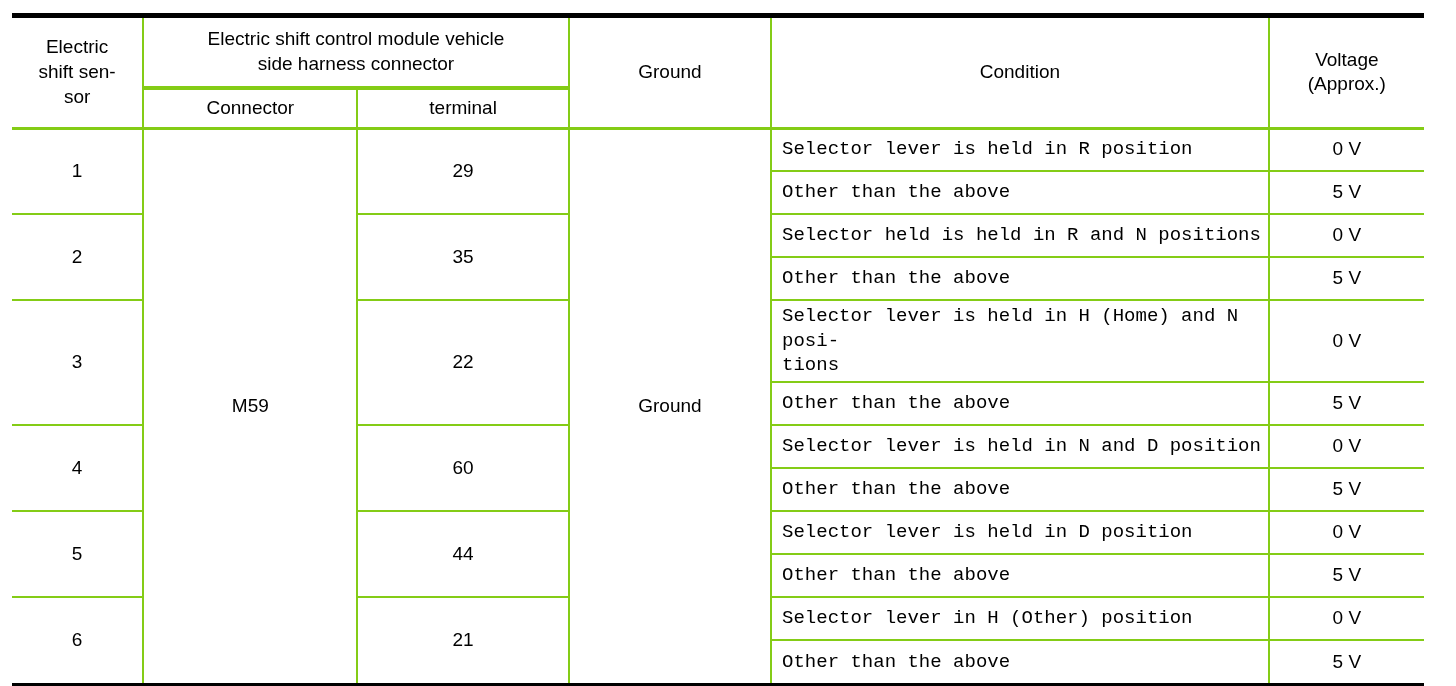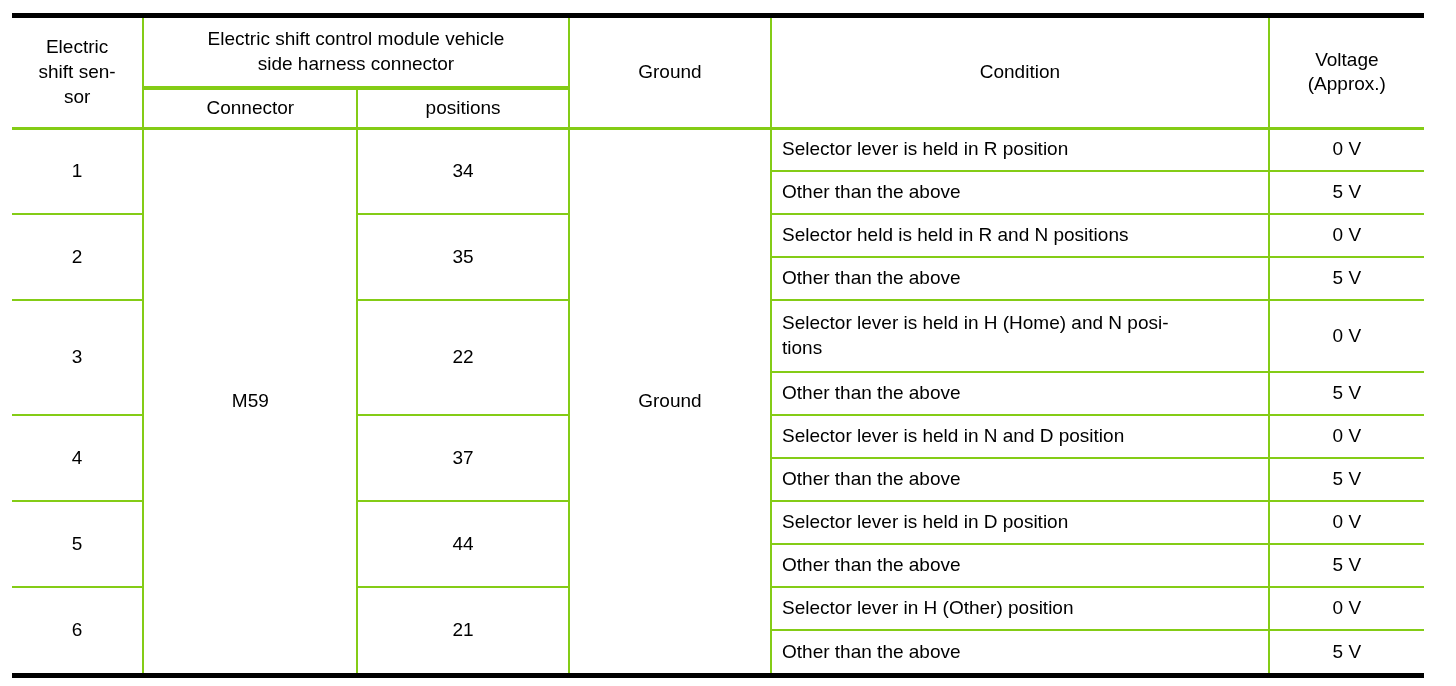--- a/index.html
+++ b/index.html
@@ -43,20 +43,21 @@
   thead tr.h1 { height: 70px; }
   thead tr.h2 { height: 40px; }
   
   tbody tr { height: 43px; }
   tbody tr.tall { height: 72px; }
   .pre { white-space: pre-line; }
   td.cond {
     text-align: left;
     padding-left: 10px;
     white-space: pre-line;
+    font-family: Liberation Mono, monospace;
   }
 </style>
 </head>
 <body>
 
 <div class="table-wrap">
   <table class="spec">
     <colgroup>
       <col style="width:131px">
       <col style="width:214px">
@@ -72,29 +73,29 @@
 sor</th>
         <th colspan="2" class="harness pre">Electric shift control module vehicle
 side harness connector</th>
         <th rowspan="2">Ground</th>
         <th rowspan="2">Condition</th>
         <th rowspan="2" class="c-volt pre">Voltage
 (Approx.)</th>
       </tr>
       <tr class="h2">
         <th>Connector</th>
-        <th>positions</th>
+        <th>terminal</th>
       </tr>
     </thead>
     <tbody>
 
       <tr>
         <td rowspan="2" class="c-sensor">1</td>
         <td rowspan="12" class="b-edge">M59</td>
-        <td rowspan="2">34</td>
+        <td rowspan="2">29</td>
         <td rowspan="12" class="b-edge">Ground</td>
         <td class="cond">Selector lever is held in R position</td>
         <td class="c-volt">0 V</td>
       </tr>
       <tr>
         <td class="cond">Other than the above</td>
         <td class="c-volt">5 V</td>
       </tr>
 
       <tr>
@@ -115,21 +116,21 @@
 tions</td>
         <td class="c-volt">0 V</td>
       </tr>
       <tr>
         <td class="cond">Other than the above</td>
         <td class="c-volt">5 V</td>
       </tr>
 
       <tr>
         <td rowspan="2" class="c-sensor">4</td>
-        <td rowspan="2">37</td>
+        <td rowspan="2">60</td>
         <td class="cond">Selector lever is held in N and D position</td>
         <td class="c-volt">0 V</td>
       </tr>
       <tr>
         <td class="cond">Other than the above</td>
         <td class="c-volt">5 V</td>
       </tr>
 
       <tr>
         <td rowspan="2" class="c-sensor">5</td>

